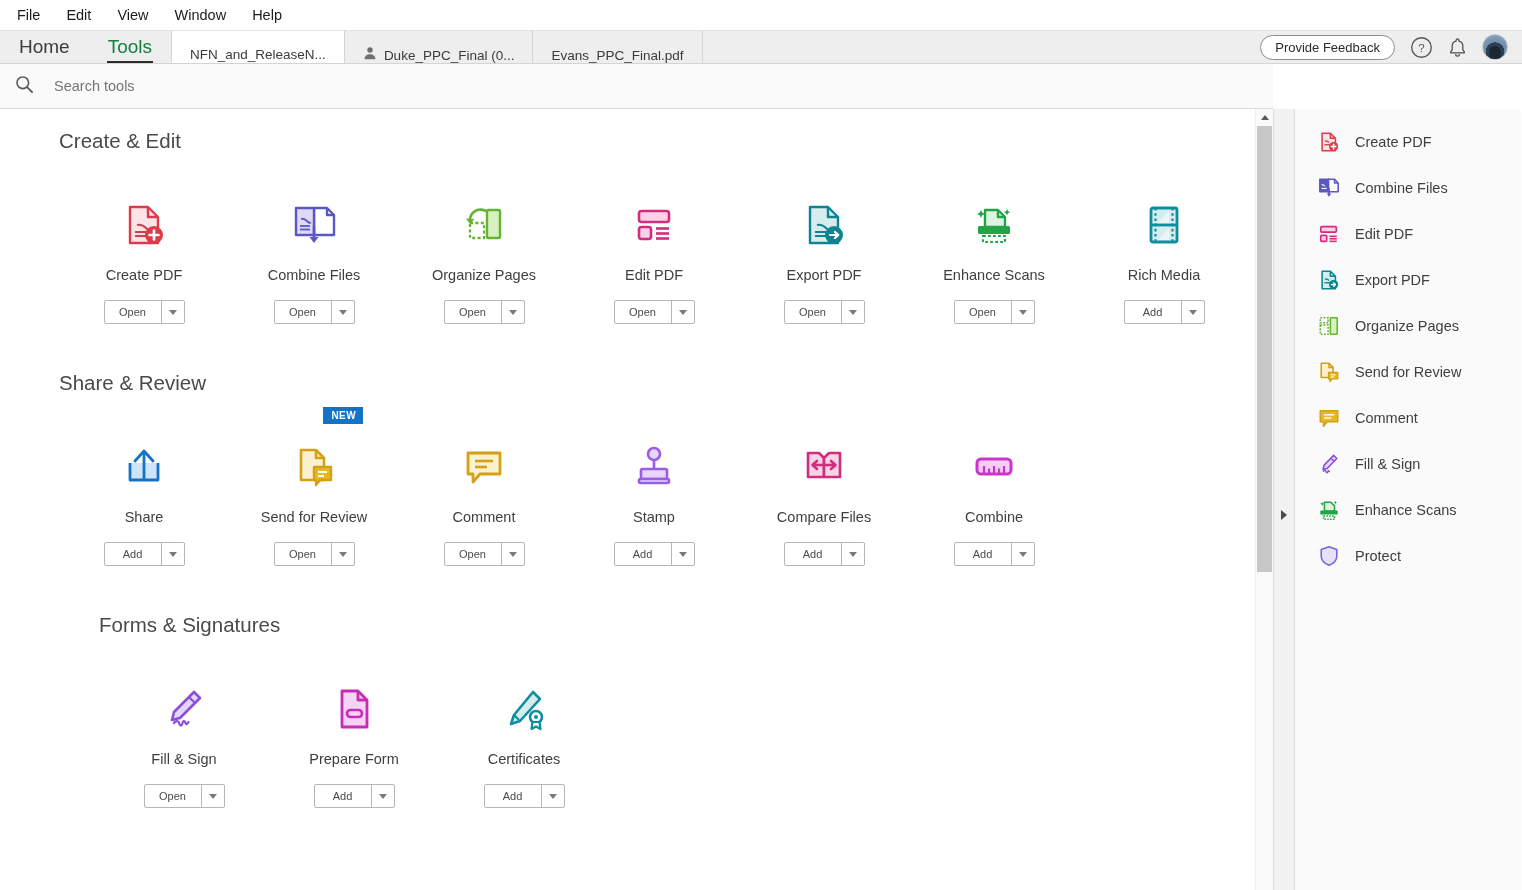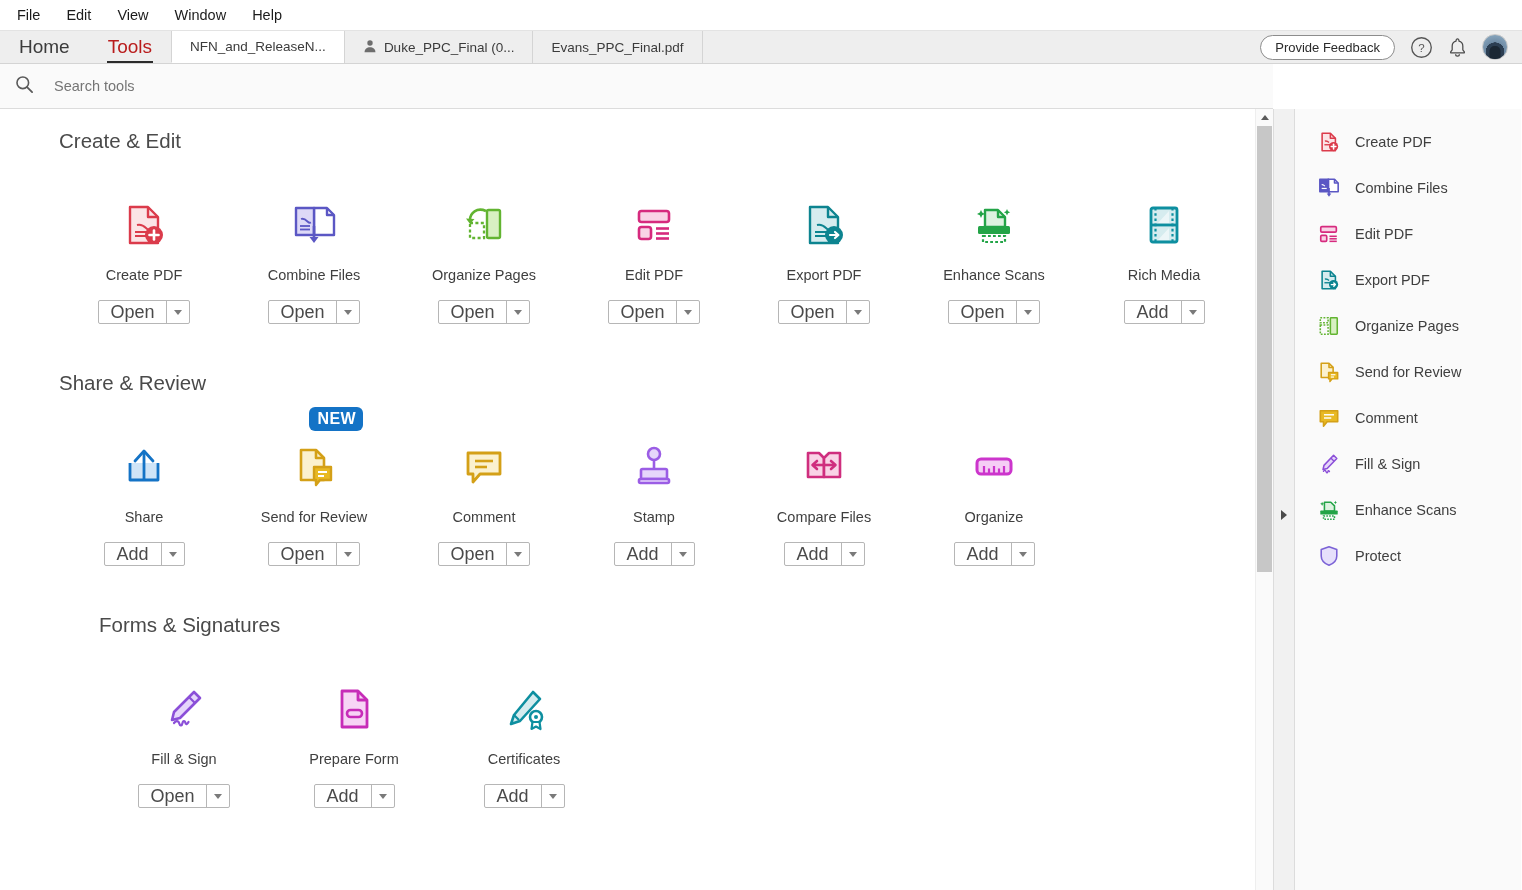--- a/index.html
+++ b/index.html
@@ -27,27 +27,27 @@
     height: 33px; background: #eeeeee;
     display: flex; align-items: stretch;
     border-bottom: 1px solid #d4d4d4;
     position: relative;
   }
   .nav-tab {
     display: flex; align-items: center; justify-content: center;
     padding: 0 19px; font-size: 19px; color: #3b3b3b;
     position: relative; cursor: default;
   }
-  .nav-tab.active { color: #b91c1c; }
+  .nav-tab.active { color: #15803d; }
   .nav-tab.active::after {
     content: ""; position: absolute; left: 18px; right: 18px; bottom: 0;
     height: 2.5px; background: #2b2b2b;
   }
   .doc-tab {
-    display: flex; align-items: center; gap: 7px;
+    display: flex; align-items: flex-end; gap: 7px;
     padding: 0 18px; font-size: 13.5px; color: #3b3b3b;
     border-left: 1px solid #d4d4d4;
     background: #eeeeee; cursor: default; white-space: nowrap;
     max-width: 190px;
   }
   .doc-tab.active { background: #ffffff; border-bottom: 1px solid #ffffff; }
   .doc-tab .tab-label { overflow: hidden; text-overflow: ellipsis; }
   .tab-filler { flex: 1; border-left: 1px solid #d4d4d4; }
   #tab-right {
     display: flex; align-items: center; gap: 15px;
@@ -116,36 +116,36 @@
     white-space: nowrap;
   }
   .split-btn {
     margin-top: 17px; display: flex; height: 24px;
     border: 1px solid #b6b6b6; background: #ffffff; border-radius: 2px;
     overflow: hidden; cursor: pointer;
   }
   .split-btn .main {
     min-width: 56px; padding: 0 11px;
     display: flex; align-items: center; justify-content: center;
-    font-size: 18px; color: #4a4a4a;
+    font-size: 11px; color: #4a4a4a;
   }
   .split-btn .arrow {
     width: 23px; border-left: 1px solid #b6b6b6;
     display: flex; align-items: center; justify-content: center;
   }
   .caret-down {
     width: 0; height: 0;
     border-left: 4px solid transparent; border-right: 4px solid transparent;
     border-top: 5px solid #7a7a7a;
   }
   .new-badge {
     position: absolute; top: -34px; right: 36px;
     background: #1473c6; color: #ffffff;
-    font-size: 16px; font-weight: bold; letter-spacing: 0.4px;
-    padding: 3px 7px 3px 8px; border-radius: 6px;
+    font-size: 10px; font-weight: bold; letter-spacing: 0.4px;
+    padding: 3px 7px 3px 8px; border-radius: 0;
   }
 
   
   #scrollbar {
     width: 18px; height: 811px; background: #fafafa;
     border-left: 1px solid #eeeeee;
     display: flex; flex-direction: column; align-items: center;
     position: relative; cursor: pointer;
   }
   .sb-arrow {
@@ -499,21 +499,21 @@
           <div class="tool-icon">
             <svg width="48" height="48" viewBox="0 0 48 48">
               <rect x="7" y="16" width="34" height="15" rx="4" fill="#f5cdf5" stroke="#cc35cc" stroke-width="3"></rect>
               <line x1="14" y1="31" x2="14" y2="23" stroke="#cc35cc" stroke-width="2.2"></line>
               <line x1="19" y1="31" x2="19" y2="25.5" stroke="#cc35cc" stroke-width="2.2"></line>
               <line x1="24" y1="31" x2="24" y2="23" stroke="#cc35cc" stroke-width="2.2"></line>
               <line x1="29" y1="31" x2="29" y2="25.5" stroke="#cc35cc" stroke-width="2.2"></line>
               <line x1="34" y1="31" x2="34" y2="23" stroke="#cc35cc" stroke-width="2.2"></line>
             </svg>
           </div>
-          <div class="tool-label">Organize</div>
+          <div class="tool-label">Combine</div>
           <div class="split-btn">
             <span class="main">Add</span>
             <span class="arrow">
                 <i class="caret-down"></i>
               </span>
           </div>
         </div>
 
       </div>
     </div>

